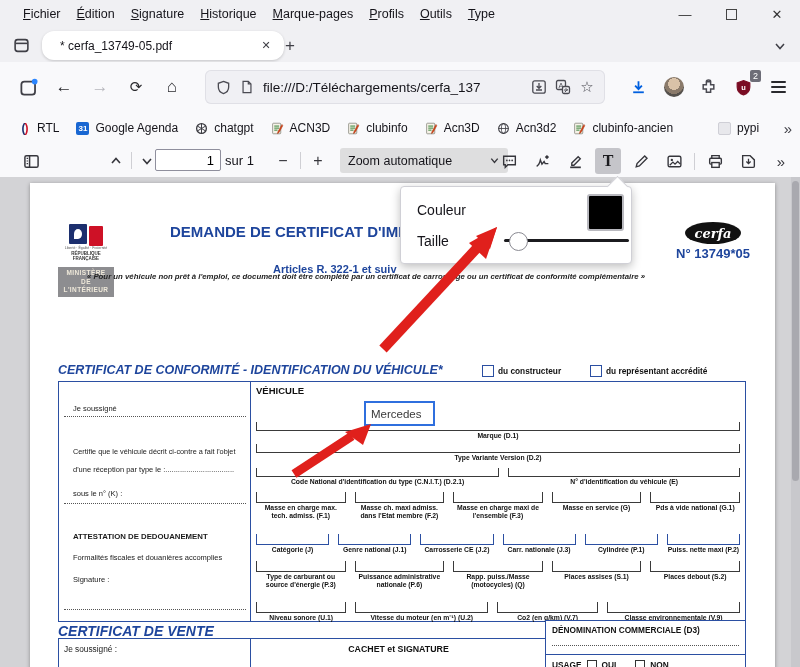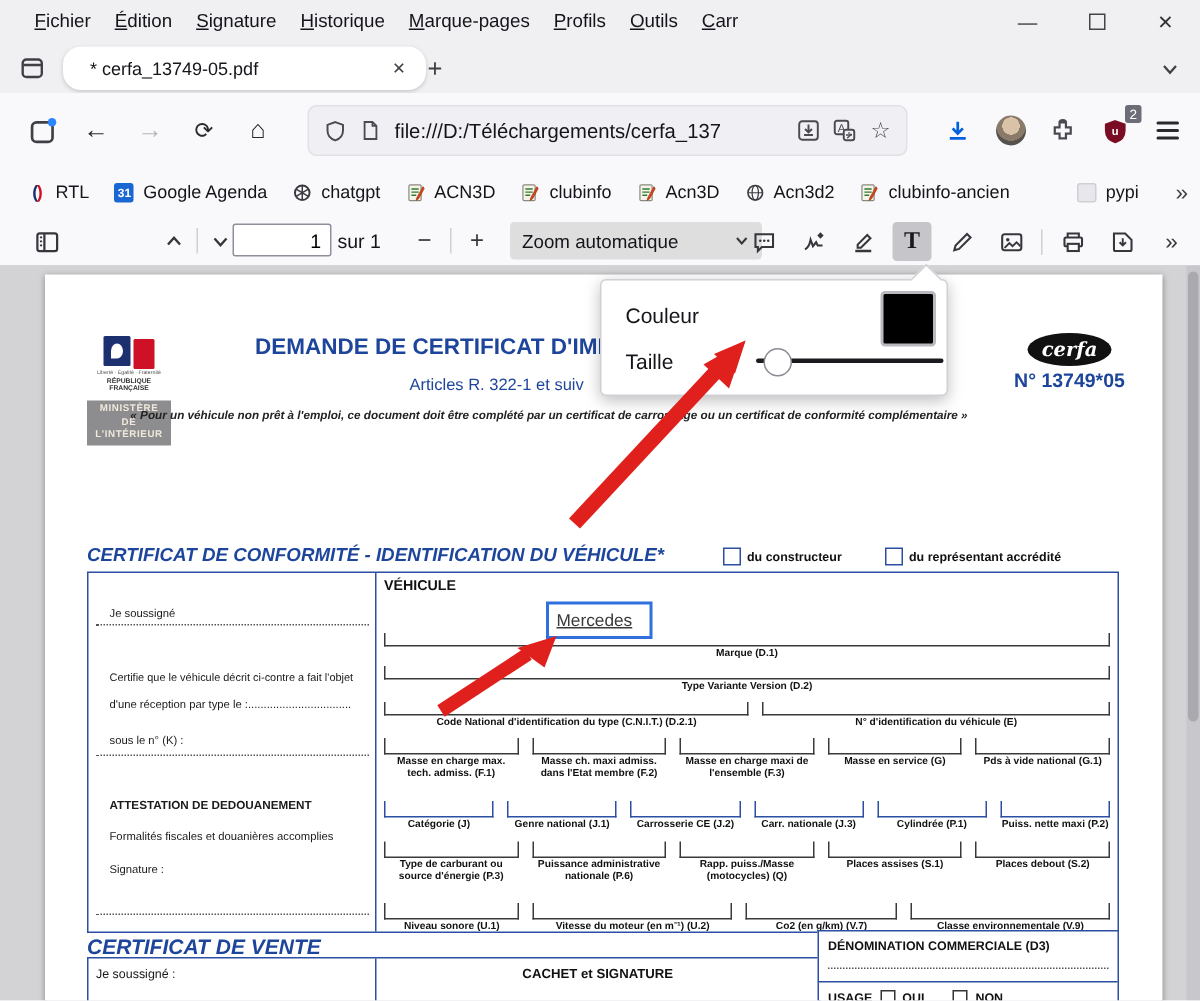--- a/index.html
+++ b/index.html
@@ -74,21 +74,21 @@
   .fblue{color:#1e459c;}
   .emblem{left:28px;top:39px;width:56px;height:43px;border:0;}
   .emblem .flagrow{display:flex;height:22px;gap:2px;justify-content:center;padding-top:2px;}
   .emblem .b{width:18px;height:20px;background:#1c2f6e;border-radius:1px;position:relative;}
   .emblem .b::after{content:"";position:absolute;left:5px;top:5px;width:8px;height:10px;background:#fff;border-radius:50% 50% 50% 0;}
   .emblem .r{width:14px;height:20px;background:#ce1126;border-radius:1px;margin-top:2px;}
   .emblem .tiny{font-size:3.5px;color:#555;text-align:center;line-height:1.3;}
   .emblem .rep{font-size:4.5px;font-weight:bold;color:#333;text-align:center;}
   .ministry{left:28px;top:84px;width:56px;height:30px;background:#8d8d90;color:#efe9da;font-size:6.5px;font-weight:bold;text-align:center;display:flex;flex-direction:column;justify-content:center;letter-spacing:.4px;line-height:1.35;}
   .f-title{left:140px;top:40px;font-size:15px;font-weight:bold;white-space:nowrap;}
-  .f-sub{left:243px;top:68px;font-size:11px;font-weight:normal;}
+  .f-sub{left:243px;top:80px;font-size:11px;font-weight:bold;}
   .f-quote{left:36px;top:89px;width:600px;text-align:center;font-size:7.8px;font-style:italic;font-weight:bold;color:#222;}
   .cerfa-oval{left:655px;top:39px;width:56px;height:22px;background:#111;border-radius:50%;color:#fff;display:flex;align-items:center;justify-content:center;font-family:"DejaVu Serif",serif;font-style:italic;font-weight:bold;font-size:13px;}
   .cerfa-num{left:640px;top:63px;width:86px;text-align:center;font-size:13px;font-weight:bold;}
   .cadre-box{left:28px;top:127px;width:686px;height:45px;border:1.3px solid #2b4fa2;}
   .cadre-label{position:absolute;left:5px;top:2px;font-size:7.8px;color:#1a1a1a;}
   .sec1-head{left:28px;top:180px;font-size:12.5px;font-weight:bold;font-style:italic;white-space:nowrap;}
   .cb{position:absolute;width:10px;height:10px;border:1.2px solid #2b4fa2;background:#fff;}
   .cb-label{position:absolute;font-size:8.3px;font-weight:bold;color:#111;white-space:nowrap;}
 
   .maintable{left:28px;top:198px;width:686px;height:239px;border:1.4px solid #2b4fa2;}
@@ -96,21 +96,21 @@
   .lline{position:absolute;left:14px;font-size:7.5px;color:#1a1a1a;white-space:nowrap;margin-top:10px;}
   .lbold{font-weight:bold;font-size:7.8px;}
   .dotline{position:absolute;left:5px;width:182px;border-bottom:1.6px dotted #555;}
   .veh-head{position:absolute;left:197px;top:3px;font-size:9.5px;font-weight:bold;color:#111;}
   .vrows{position:absolute;left:197px;top:14px;width:484px;}
   .vrow{display:flex;gap:9px;}
   .fcol{flex:1;display:flex;flex-direction:column;}
   .bracket{height:8px;border-left:1.1px solid #3a3a3a;border-right:1.1px solid #3a3a3a;border-bottom:1.3px solid #3a3a3a;}
   .bracket.blue{border-color:#2b4fa2;}
   .flabel{font-size:6.8px;font-weight:bold;color:#111;text-align:center;line-height:1.18;margin-top:1px;}
-  .annotation-box{position:absolute;left:305px;top:19px;width:62px;height:21px;border:2px solid #2f6fde;background:#fff;font-size:11.5px;color:#3a3a3a;display:flex;align-items:center;padding-left:5px;text-decoration:underline;}
+  .annotation-box{position:absolute;left:305px;top:19px;width:62px;height:21px;border:2px solid #2f6fde;background:#fff;font-size:11.5px;color:#3a3a3a;display:flex;align-items:center;padding-left:5px;}
 
   .vente-head{left:28px;top:440px;font-size:14px;font-weight:bold;font-style:italic;}
   .ventetable{left:28px;top:455px;width:487px;height:35px;border:1.3px solid #2b4fa2;border-bottom:none;}
   .vt-div{position:absolute;left:191px;top:0;bottom:0;width:1.2px;background:#2b4fa2;}
   .vt-left{position:absolute;left:5px;top:5px;font-size:8.3px;color:#1a1a1a;}
   .vt-center{position:absolute;left:192px;right:0;top:5px;text-align:center;font-size:8.8px;font-weight:bold;color:#111;}
   .d3box{left:515px;top:437px;width:199px;height:53px;border:1.3px solid #2b4fa2;border-bottom:none;background:#fff;}
   .d3-title{position:absolute;left:6px;top:4px;font-size:8.3px;font-weight:bold;color:#111;}
   .d3-dots{position:absolute;left:6px;right:6px;top:24px;border-bottom:1.6px dotted #555;}
   .d3-line{position:absolute;left:0;right:0;top:33px;border-bottom:1.2px solid #2b4fa2;}
@@ -135,21 +135,21 @@
 
   <div class="titlebar">
     <div class="menus">
       <span class="menu-item">Fichier</span>
       <span class="menu-item">Édition</span>
       <span class="menu-item">Signature</span>
       <span class="menu-item">Historique</span>
       <span class="menu-item">Marque-pages</span>
       <span class="menu-item">Profils</span>
       <span class="menu-item">Outils</span>
-      <span class="menu-item">Carr</span>
+      <span class="menu-item">Type</span>
     </div>
     <div class="win-controls">
       <div class="win-btn">—</div>
       <div class="win-btn">
           <span class="max-glyph"></span>
         </div>
       <div class="win-btn">✕</div>
     </div>
   </div>
 

